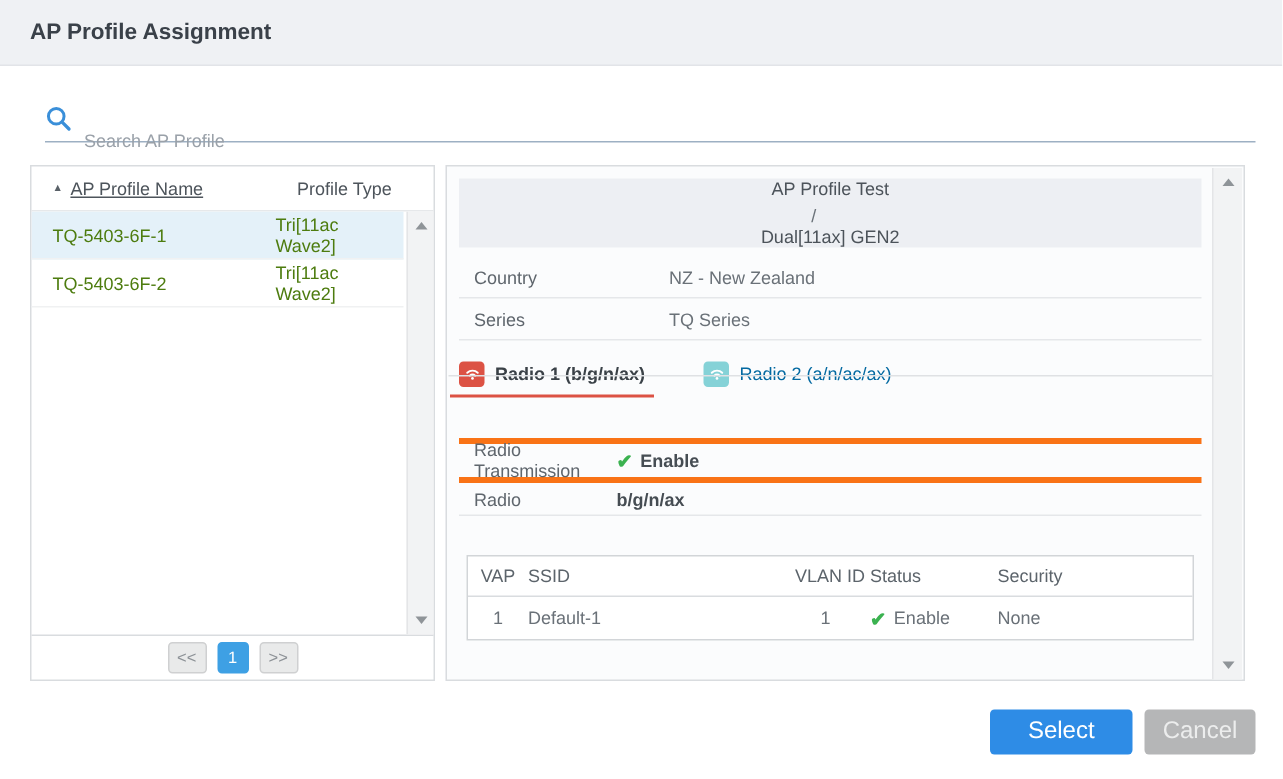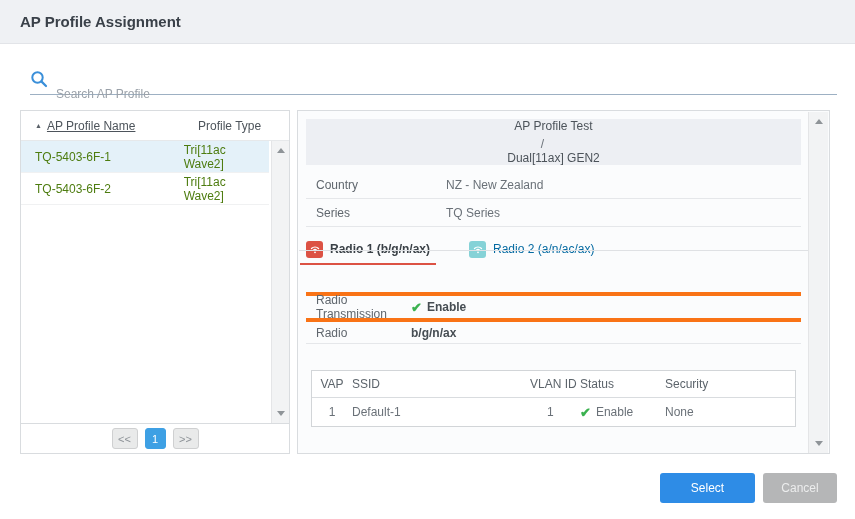--- a/index.html
+++ b/index.html
@@ -88,21 +88,21 @@
   .vap-row { display:grid; grid-template-columns:40px 178px 50px 85px 132px; align-items:center; }
   .vap-head { height:27px; border-bottom:1px solid #d9dcdf; color:#5c646b; }
   .vap-data { height:28px; color:#6a7178; }
   .vap-row .c-vap { text-align:center; }
   .vap-row .c-vlan-h { }
   .vap-row .c-vlan { padding-left:17px; }
   .vap-row .c-status { display:flex; align-items:center; gap:5px; }
 
   
   .btn { position:absolute; top:473px; height:30px; border:none; border-radius:3px;
-    font-family:"Liberation Sans",sans-serif; font-size:12px; cursor:pointer; }
+    font-family:"Liberation Sans",sans-serif; font-size:16px; cursor:pointer; }
   .btn-select { left:660px; width:95px; background:#2e8ce6; color:#ffffff; }
   .btn-cancel { left:763px; width:74px; background:#b5b6b7; color:#eceded; }
 </style>
 </head>
 <body>
 
 <div class="stage">
 
   <div class="dlg-header">
     <div class="dlg-title">AP Profile Assignment</div>

